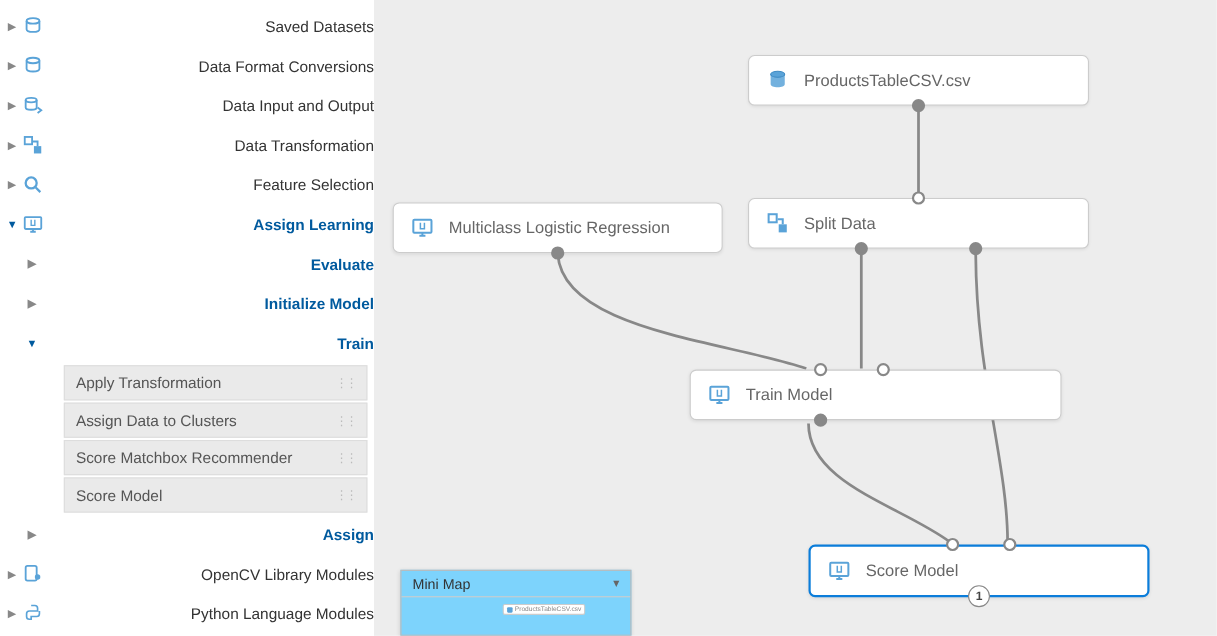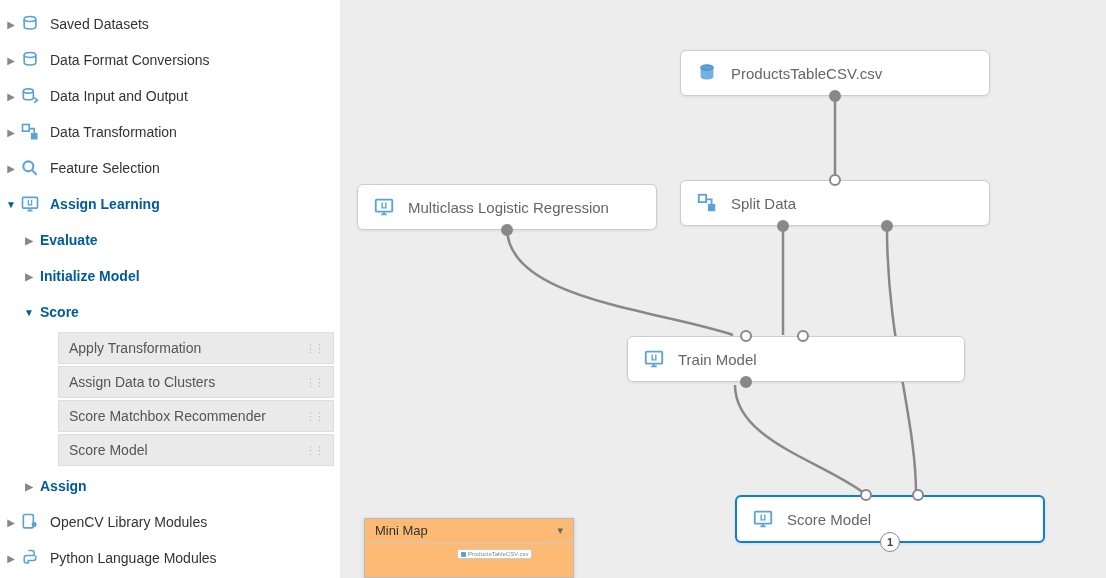--- a/index.html
+++ b/index.html
@@ -32,21 +32,21 @@
   display: flex;
   justify-content: center;
   color: #888;
   font-size: 10px;
 }
 .tree-item .ico {
   width: 24px; height: 24px;
   display: flex; align-items: center; justify-content: center;
   margin-right: 8px;
 }
-.tree-item .label { flex: 1; }
+.tree-item .label { flex: 1; text-align: right; }
 .tree-sub { padding-left: 18px; }
 .tree-sub2 { padding-left: 36px; }
 .leaf-item {
   display: flex;
   align-items: center;
   height: 32px;
   background: #eaeaea;
   border: 1px solid #ddd;
   padding: 0 10px;
   margin: 2px 6px 2px 0;
@@ -98,21 +98,21 @@
   width:20px;height:20px;border-radius:50%;
   background:#fff;border:1.5px solid #888;
   display:flex;align-items:center;justify-content:center;
   font-size:11px;font-weight:600;color:#444;
 }
 .minimap {
   position: absolute;
   left: 24px;
   bottom: 0;
   width: 210px;
-  background: #fdba74;
+  background: #7dd3fc;
   border: 1px solid #bbb;
   box-shadow: 0 1px 4px rgba(0,0,0,0.15);
 }
 .minimap-header {
   display: flex;
   align-items: center;
   justify-content: space-between;
   padding: 4px 10px;
   border-bottom: 1px solid #ccc;
   font-size: 13px;
@@ -210,21 +210,21 @@
     <div class="tree-item highlight">
       <span class="arrow">▶</span>
       <span class="label" style="margin-left:4px">Evaluate</span>
     </div>
     <div class="tree-item highlight">
       <span class="arrow">▶</span>
       <span class="label" style="margin-left:4px">Initialize Model</span>
     </div>
     <div class="tree-item highlight">
       <span class="arrow" style="color:#005a9e">▼</span>
-      <span class="label" style="margin-left:4px">Score</span>
+      <span class="label" style="margin-left:4px">Train</span>
     </div>
 
     <div class="tree-sub2">
       <div class="leaf-item">
         <span>Apply Transformation</span>
         <span class="drag-grip">⋮⋮</span>
       </div>
       <div class="leaf-item">
         <span>Assign Data to Clusters</span>
         <span class="drag-grip">⋮⋮</span>

